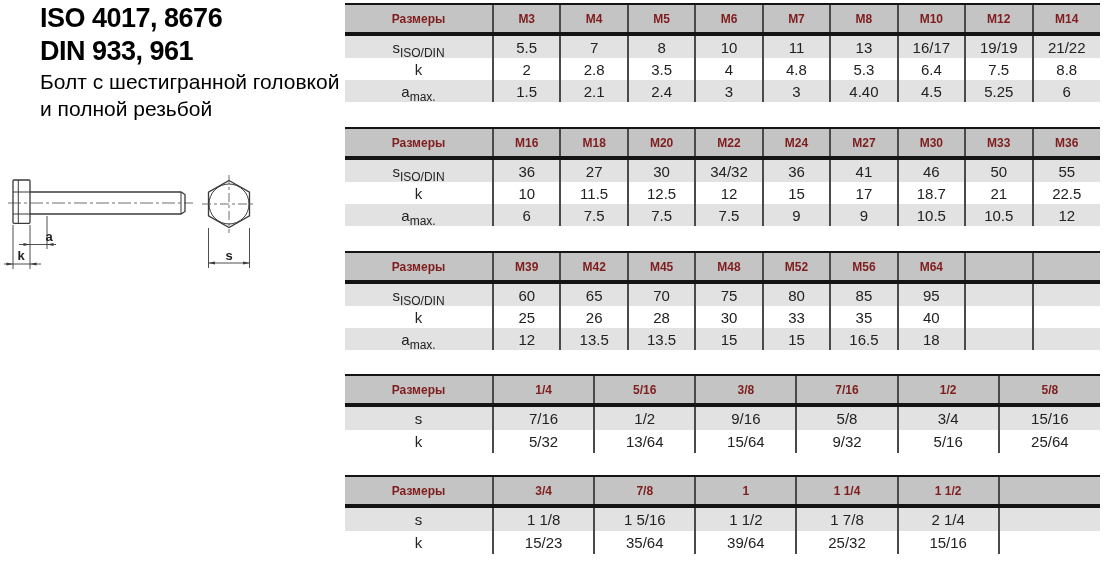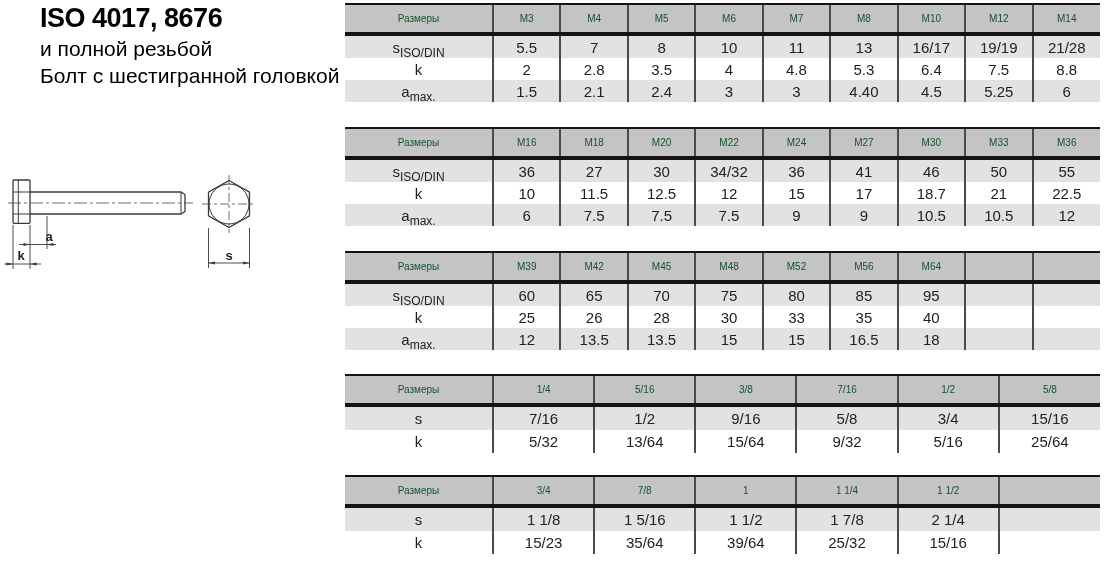--- a/index.html
+++ b/index.html
@@ -41,37 +41,38 @@
     padding: 0; text-align: center; vertical-align: middle;
     border-left: 2px solid var(--grid-line, #4a4a4a);
     overflow: hidden; white-space: nowrap;
   }
   table.dim-table th:first-child, table.dim-table td:first-child { border-left: none; }
   table.dim-table th {
     height: 27px;
     background: var(--header-bg, #c4c4c4);
     border-top: 2px solid var(--border-dark, #141414);
     border-bottom: 4px solid var(--border-dark, #141414);
-    font-size: 10px; font-weight: normal; color: #14532d;
+    font-size: 12px; font-weight: bold; color: #7f1d1d;
   }
   table.dim-table td { height: 22px; font-size: 15px; background: #fff; }
   table.dim-table.imperial td { height: 23px; }
   table.dim-table tr.stripe td { background: var(--stripe-bg, #e2e2e2); }
   td.row-label { font-size: 16px; }
   td.row-label sub { font-size: 12px; line-height: 0; }
 </style>
 </head>
 <body>
 
 <div class="page">
 
   <div class="title-block">
     <div class="title-bold">ISO 4017, 8676</div>
+    <div class="title-bold">DIN 933, 961</div>
+    <div class="title-desc">Болт с шестигранной головкой</div>
     <div class="title-desc">и полной резьбой</div>
-    <div class="title-desc">Болт с шестигранной головкой</div>
   </div>
 
   <svg class="drawing" width="300" height="115" viewBox="0 0 300 115">
 
     <g stroke="#3b3b3b" stroke-width="1.3" fill="none">
 
       <rect x="13" y="10" width="17" height="43.3" rx="1"></rect>
       <line x1="18.3" y1="10" x2="18.3" y2="53.3" stroke-width="1"></line>
       <line x1="13" y1="22" x2="30" y2="22" stroke-width="1"></line>
       <line x1="13" y1="44" x2="30" y2="44" stroke-width="1"></line>
@@ -149,21 +150,21 @@
           <tr class="stripe">
             <td class="row-label">s<sub>ISO/DIN</sub></td>
             <td>5.5</td>
             <td>7</td>
             <td>8</td>
             <td>10</td>
             <td>11</td>
             <td>13</td>
             <td>16/17</td>
             <td>19/19</td>
-            <td>21/28</td>
+            <td>21/22</td>
           </tr>
           <tr>
             <td class="row-label">k</td>
             <td>2</td>
             <td>2.8</td>
             <td>3.5</td>
             <td>4</td>
             <td>4.8</td>
             <td>5.3</td>
             <td>6.4</td>

